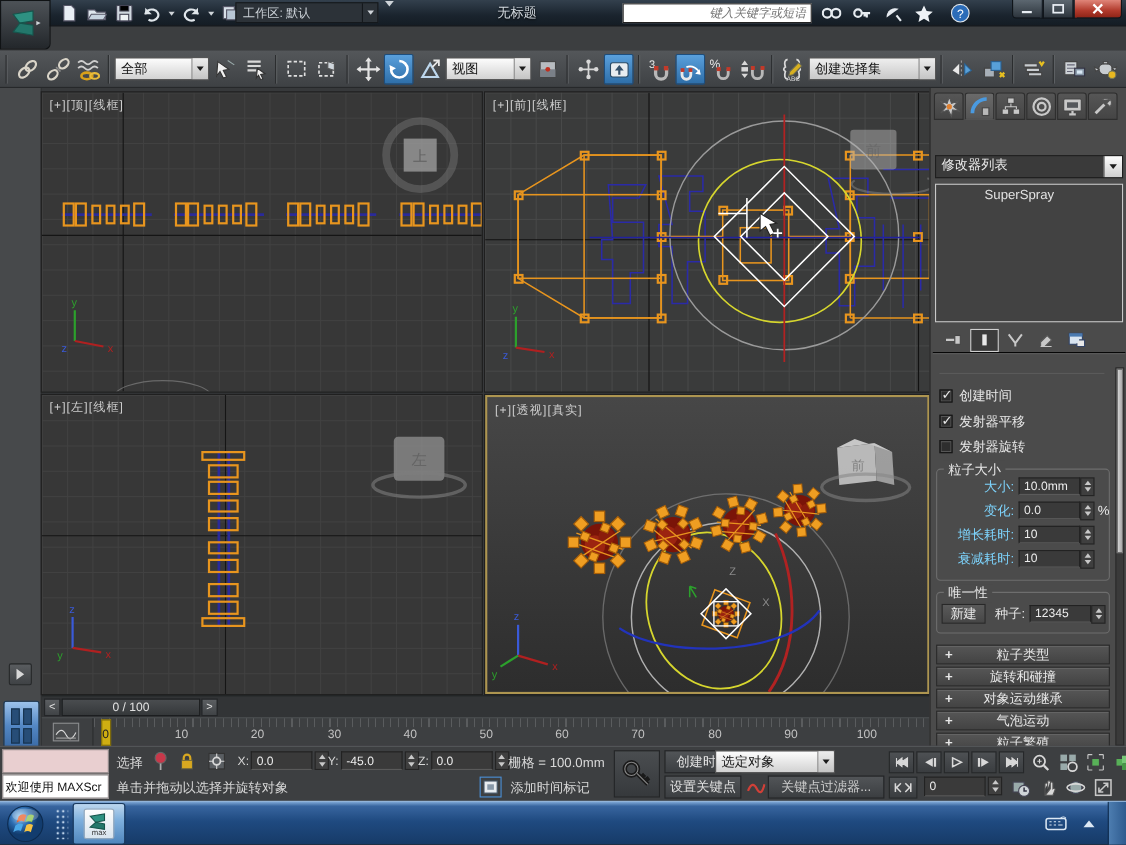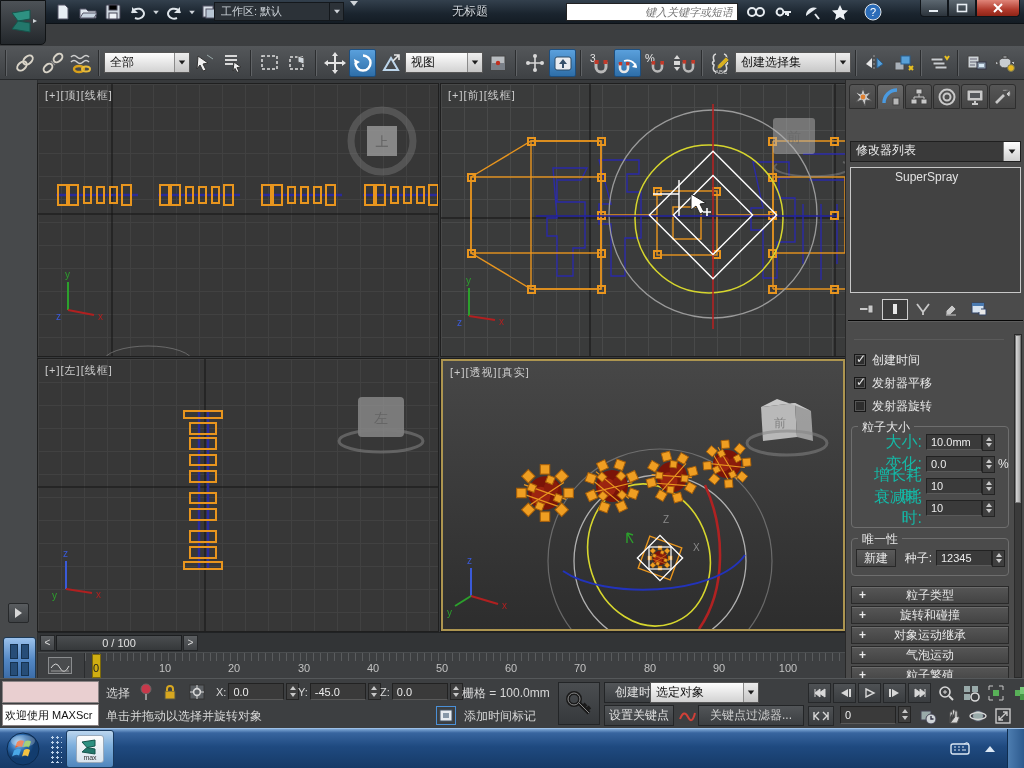--- a/index.html
+++ b/index.html
@@ -92,21 +92,21 @@
   .stack-tools {position:absolute;left:2px;top:218px;width:175px;height:24px;display:flex;align-items:center;gap:2px;padding-left:6px;border-bottom:2px groove #5c5c5c;}
   .st-btn {width:26px;height:21px;display:flex;align-items:center;justify-content:center;}
   .st-btn.boxed {border:1px solid #cfcfcf;background:#3c3c3c;}
   .cp-scroll {position:absolute;left:0;top:254px;width:179px;height:344px;overflow:hidden;}
   .cp-row {position:absolute;left:8px;display:flex;align-items:center;gap:6px;height:16px;color:#e8e8e8;}
   .cb {width:12px;height:12px;background:#2e2e2e;border:1px solid #171717;box-shadow:inset 0 0 0 1px #565656;position:relative;}
   .cb.on::after {content:"✓";position:absolute;left:1px;top:-3px;color:#e8e8e8;font-size:12px;}
   .grp {position:absolute;left:5px;width:158px;border:1px solid #6e6e6e;border-radius:4px;}
   .grp-title {position:absolute;top:-8px;left:6px;background:#4b4b4b;padding:0 4px;color:#e8e8e8;font-size:12px;}
   .prow {position:absolute;display:flex;align-items:center;height:18px;}
-  .prow .lbl {width:72px;text-align:right;padding-right:4px;color:#14b8a6;font-size:16px;}
+  .prow .lbl {width:72px;text-align:right;padding-right:4px;color:#7dd3fc;font-size:12px;}
   .prow input {width:56px;height:16px;}
   .spin {width:13px;height:17px;background:#3f3f3f;border:1px solid #242424;display:flex;flex-direction:column;align-items:center;justify-content:space-evenly;}
   .spin i {width:0;height:0;border-left:3px solid transparent;border-right:3px solid transparent;display:block;}
   .spin .up {border-bottom:4px solid #c8c8c8;}
   .spin .dn {border-top:4px solid #c8c8c8;}
   .sbtn {height:18px;background:linear-gradient(#5a5a5a,#464646);border:1px solid #282828;color:#e8e8e8;font-size:12px;display:flex;align-items:center;justify-content:center;padding:0 7px;}
   .rollout {position:absolute;left:5px;width:158px;height:18px;background:linear-gradient(#565656,#434343);
     border:1px solid #2a2a2a;box-shadow:inset 0 1px 0 #6a6a6a;color:#e8e8e8;font-size:12px;
     display:flex;align-items:center;justify-content:center;}
   .rollout .plus {position:absolute;left:7px;font-weight:bold;}

